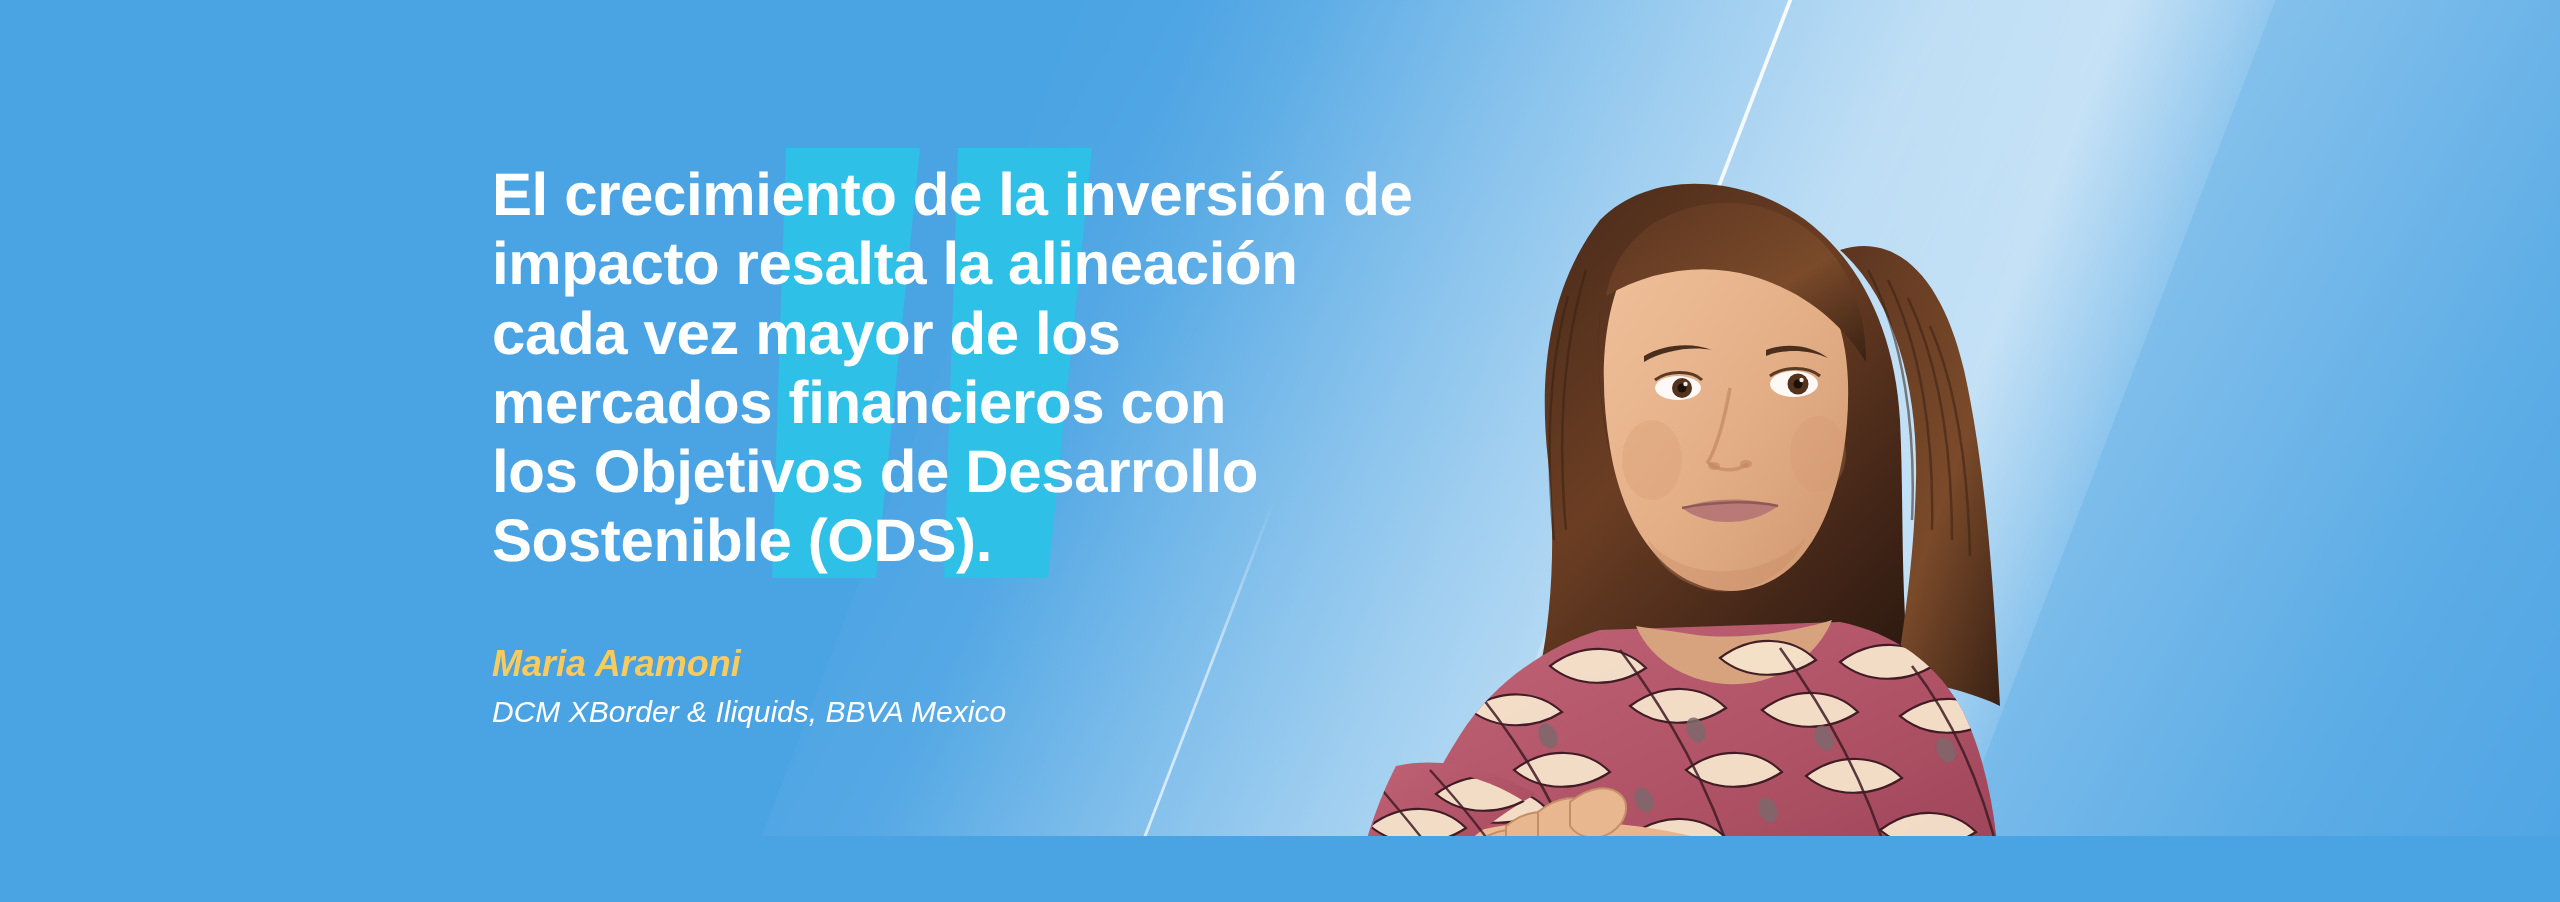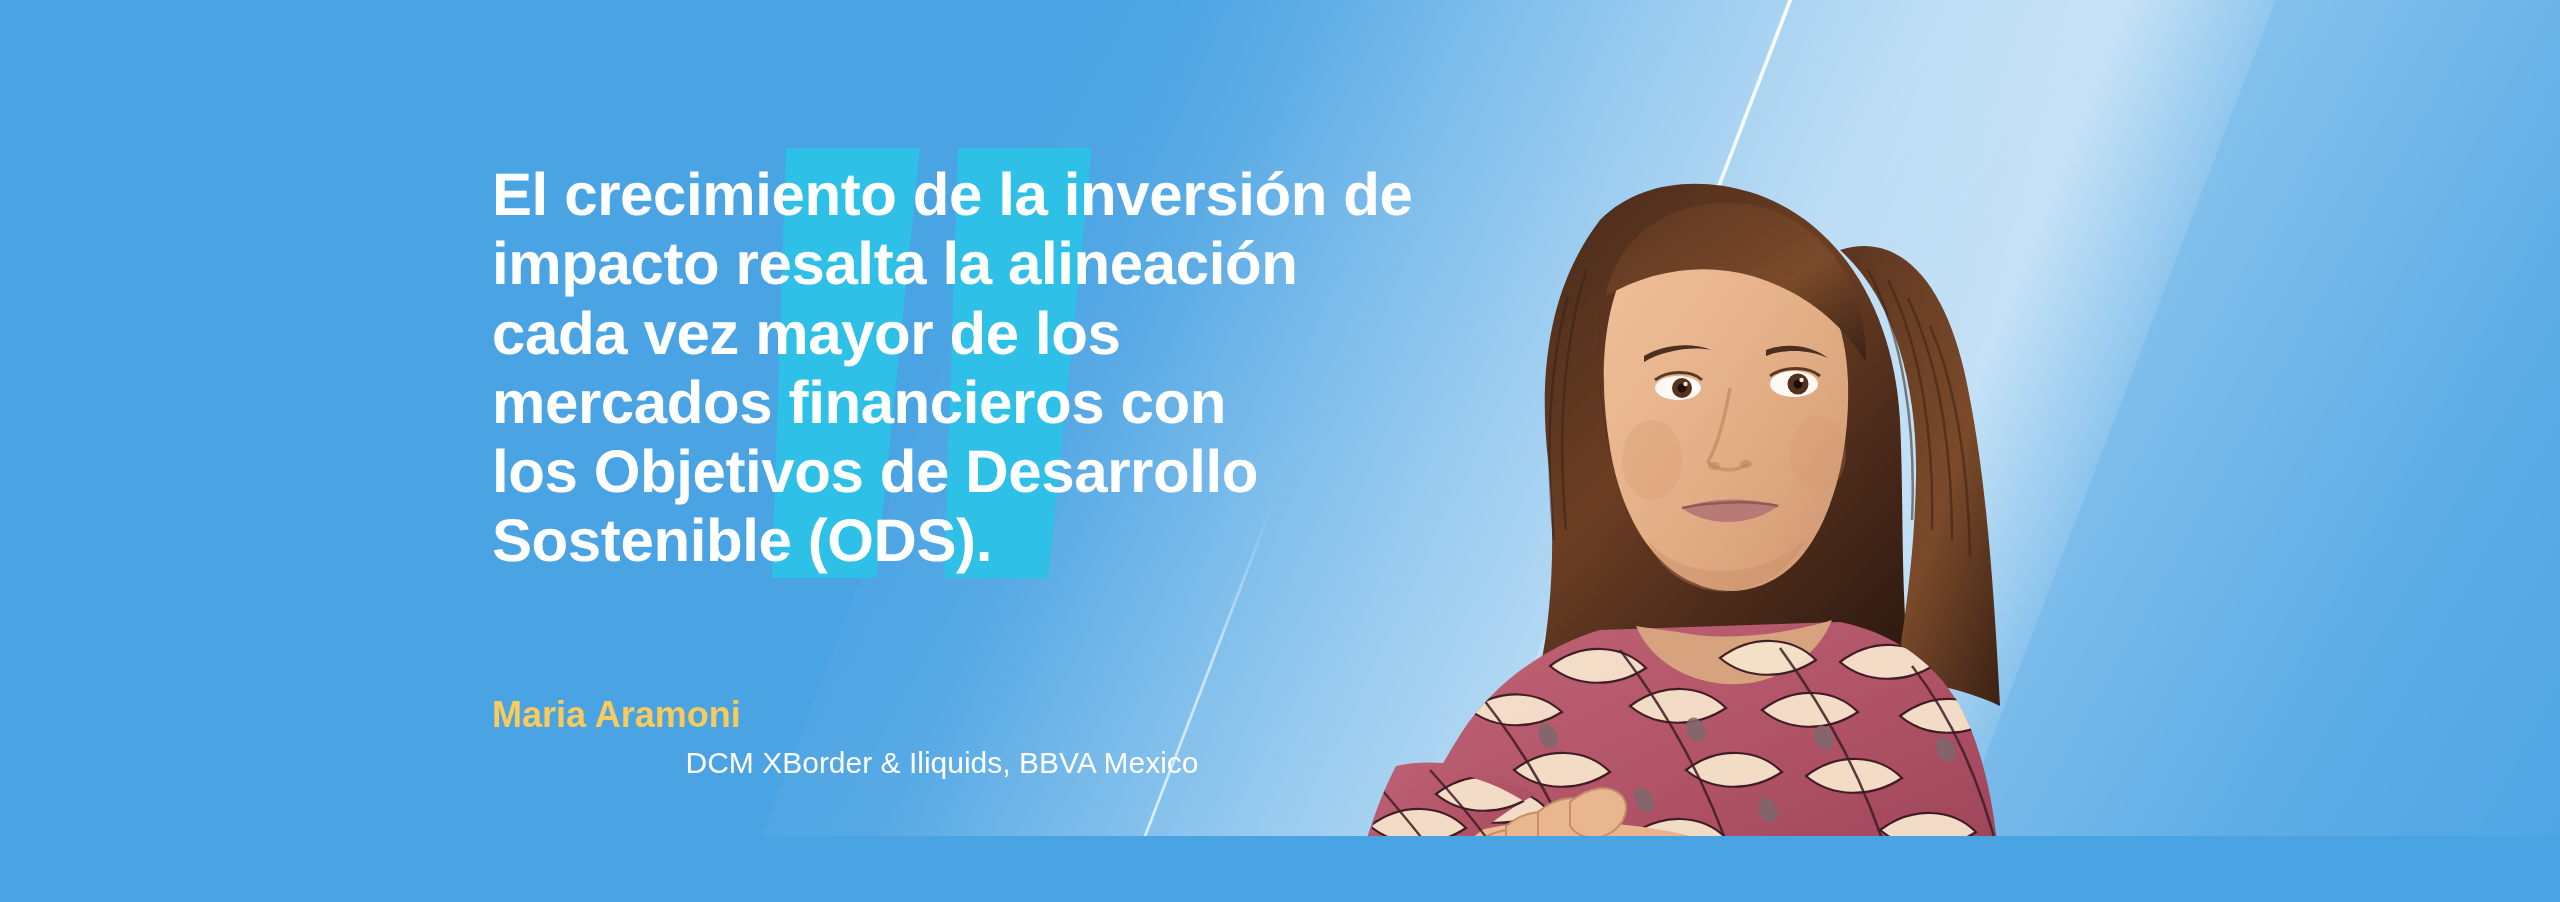--- a/index.html
+++ b/index.html
@@ -86,38 +86,38 @@
     color:#FFFFFF;
     font-size:60px;
     font-weight:700;
     line-height:1.155;
     letter-spacing:-0.4px;
     white-space:pre-line;
     text-rendering:geometricPrecision;
   }
   .attribution{
     position:absolute;
-    left:492px; top:692px;
+    left:492px; top:641px;
     width:900px;
+    font-style:italic;
   }
   .author-name{
     color:#F8CB5C;
     font-size:36px;
     font-weight:700;
     letter-spacing:0px;
     line-height:1.25;
   }
   .author-role{
     color:#FFFFFF;
     font-size:30px;
     font-weight:400;
     letter-spacing:0px;
     line-height:1.35;
     margin-top:6px;
-    text-align:center;
   }
 
   
   .portrait{
     position:absolute;
     left:1300px; top:70px;
     width:780px; height:832px;
   }
   .portrait svg{ display:block; width:100%; height:100%; }
 </style>

